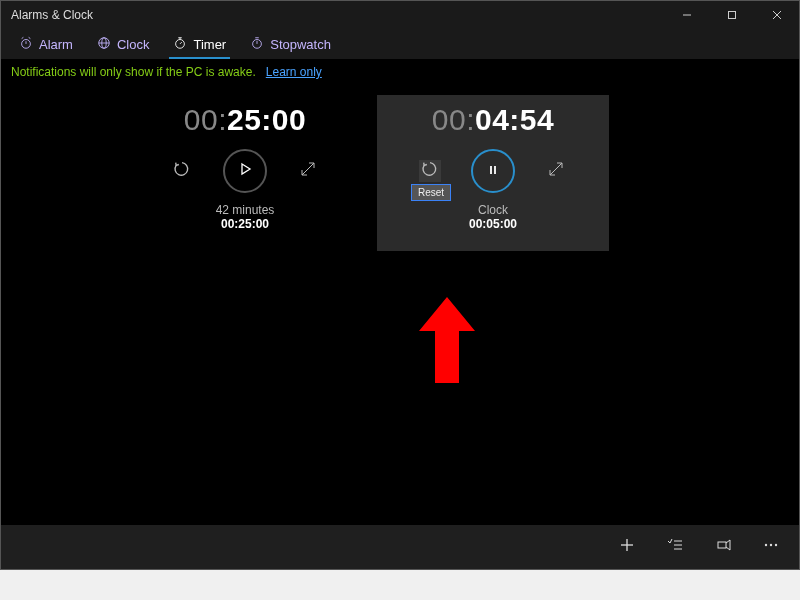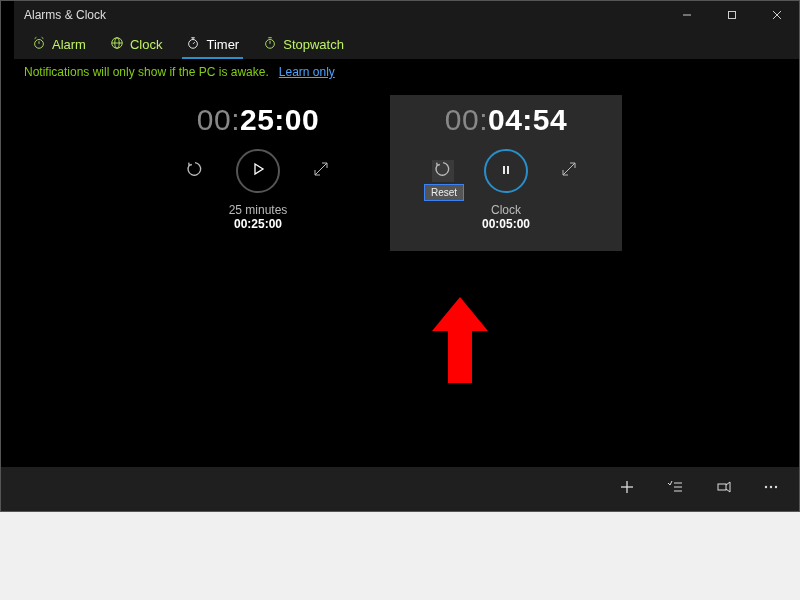--- a/index.html
+++ b/index.html
@@ -1,23 +1,23 @@
 <!DOCTYPE html>
 <html><head>
 <meta charset="utf-8">
 <style>
   * { margin: 0; padding: 0; box-sizing: border-box; font-family: "Segoe UI", Arial, sans-serif; }
   body { background: #f0f0f0; display: flex; justify-content: center; }
-  .window { width: 800px; height: 512px; background: #000; position: relative; overflow: hidden; border: 1px solid #555; padding-left: 13px; }
+  .window { width: 800px; height: 570px; background: #000; position: relative; overflow: hidden; border: 1px solid #555; }
   .titlebar { height: 28px; background: #1a1a1a; display: flex; align-items: center; padding-left: 10px; color: #ddd; font-size: 12px; }
   .titlebar-title { flex: 1; }
   .winbtns { display: flex; height: 100%; }
   .winbtn { width: 45px; display: flex; align-items: center; justify-content: center; color: #ccc; cursor: pointer; }
   .navtabs { height: 30px; background: #1a1a1a; display: flex; align-items: center; padding-left: 8px; gap: 4px; }
-  .tab { display: flex; align-items: center; gap: 6px; color: #bef264; font-size: 13px; padding: 4px 10px; cursor: pointer; position: relative; }
+  .tab { display: flex; align-items: center; gap: 6px; color: #c4b5fd; font-size: 13px; padding: 4px 10px; cursor: pointer; position: relative; }
   .tab.active { color: #fff; justify-content: space-between; }
   .tab.active::after { content: ""; position: absolute; left: 6px; right: 6px; bottom: -2px; height: 2px; background: #298fcc; }
   .tab svg { width: 14px; height: 14px; }
   .notice { padding: 6px 10px; font-size: 12px; }
   .notice-text { color: #84cc16; }
   .notice-link { color: #4aa3ff; text-decoration: underline; cursor: pointer; }
   .content { position: relative; height: calc(100% - 28px - 30px - 26px - 44px); }
   .timers { display: flex; gap: 16px; padding: 10px 6px 0 110px; margin-left: 18px; }
   .timer-card { width: 232px; height: 156px; padding: 8px 10px 12px; position: relative; display: flex; flex-direction: column; align-items: center; }
   .timer-card.active { background: #2b2b2b; }
@@ -126,21 +126,21 @@
           </div>
           <div class="iconbtn">
             <span><svg width="16" height="16" viewBox="0 0 16 16">
                   <line x1="2" y1="14" x2="14" y2="2" stroke="currentColor"></line>
                   <polyline points="9,2 14,2 14,7" fill="none" stroke="currentColor"></polyline>
                   <polyline points="2,9 2,14 7,14" fill="none" stroke="currentColor"></polyline>
                 </svg></span>
           </div>
         </div>
         <div class="meta">
-          <div class="meta-name">25 minutes</div>
+          <div class="meta-name">42 minutes</div>
           <div class="meta-orig">00:25:00</div>
         </div>
       </div>
 
       <div class="timer-card active">
         <div class="time-display">
           <span class="dim">00</span><span class="dim">:</span><span>04:54</span>
         </div>
         <div class="controls">
           <div class="iconbtn" style="background:#3a3a3a;padding:2px;">

